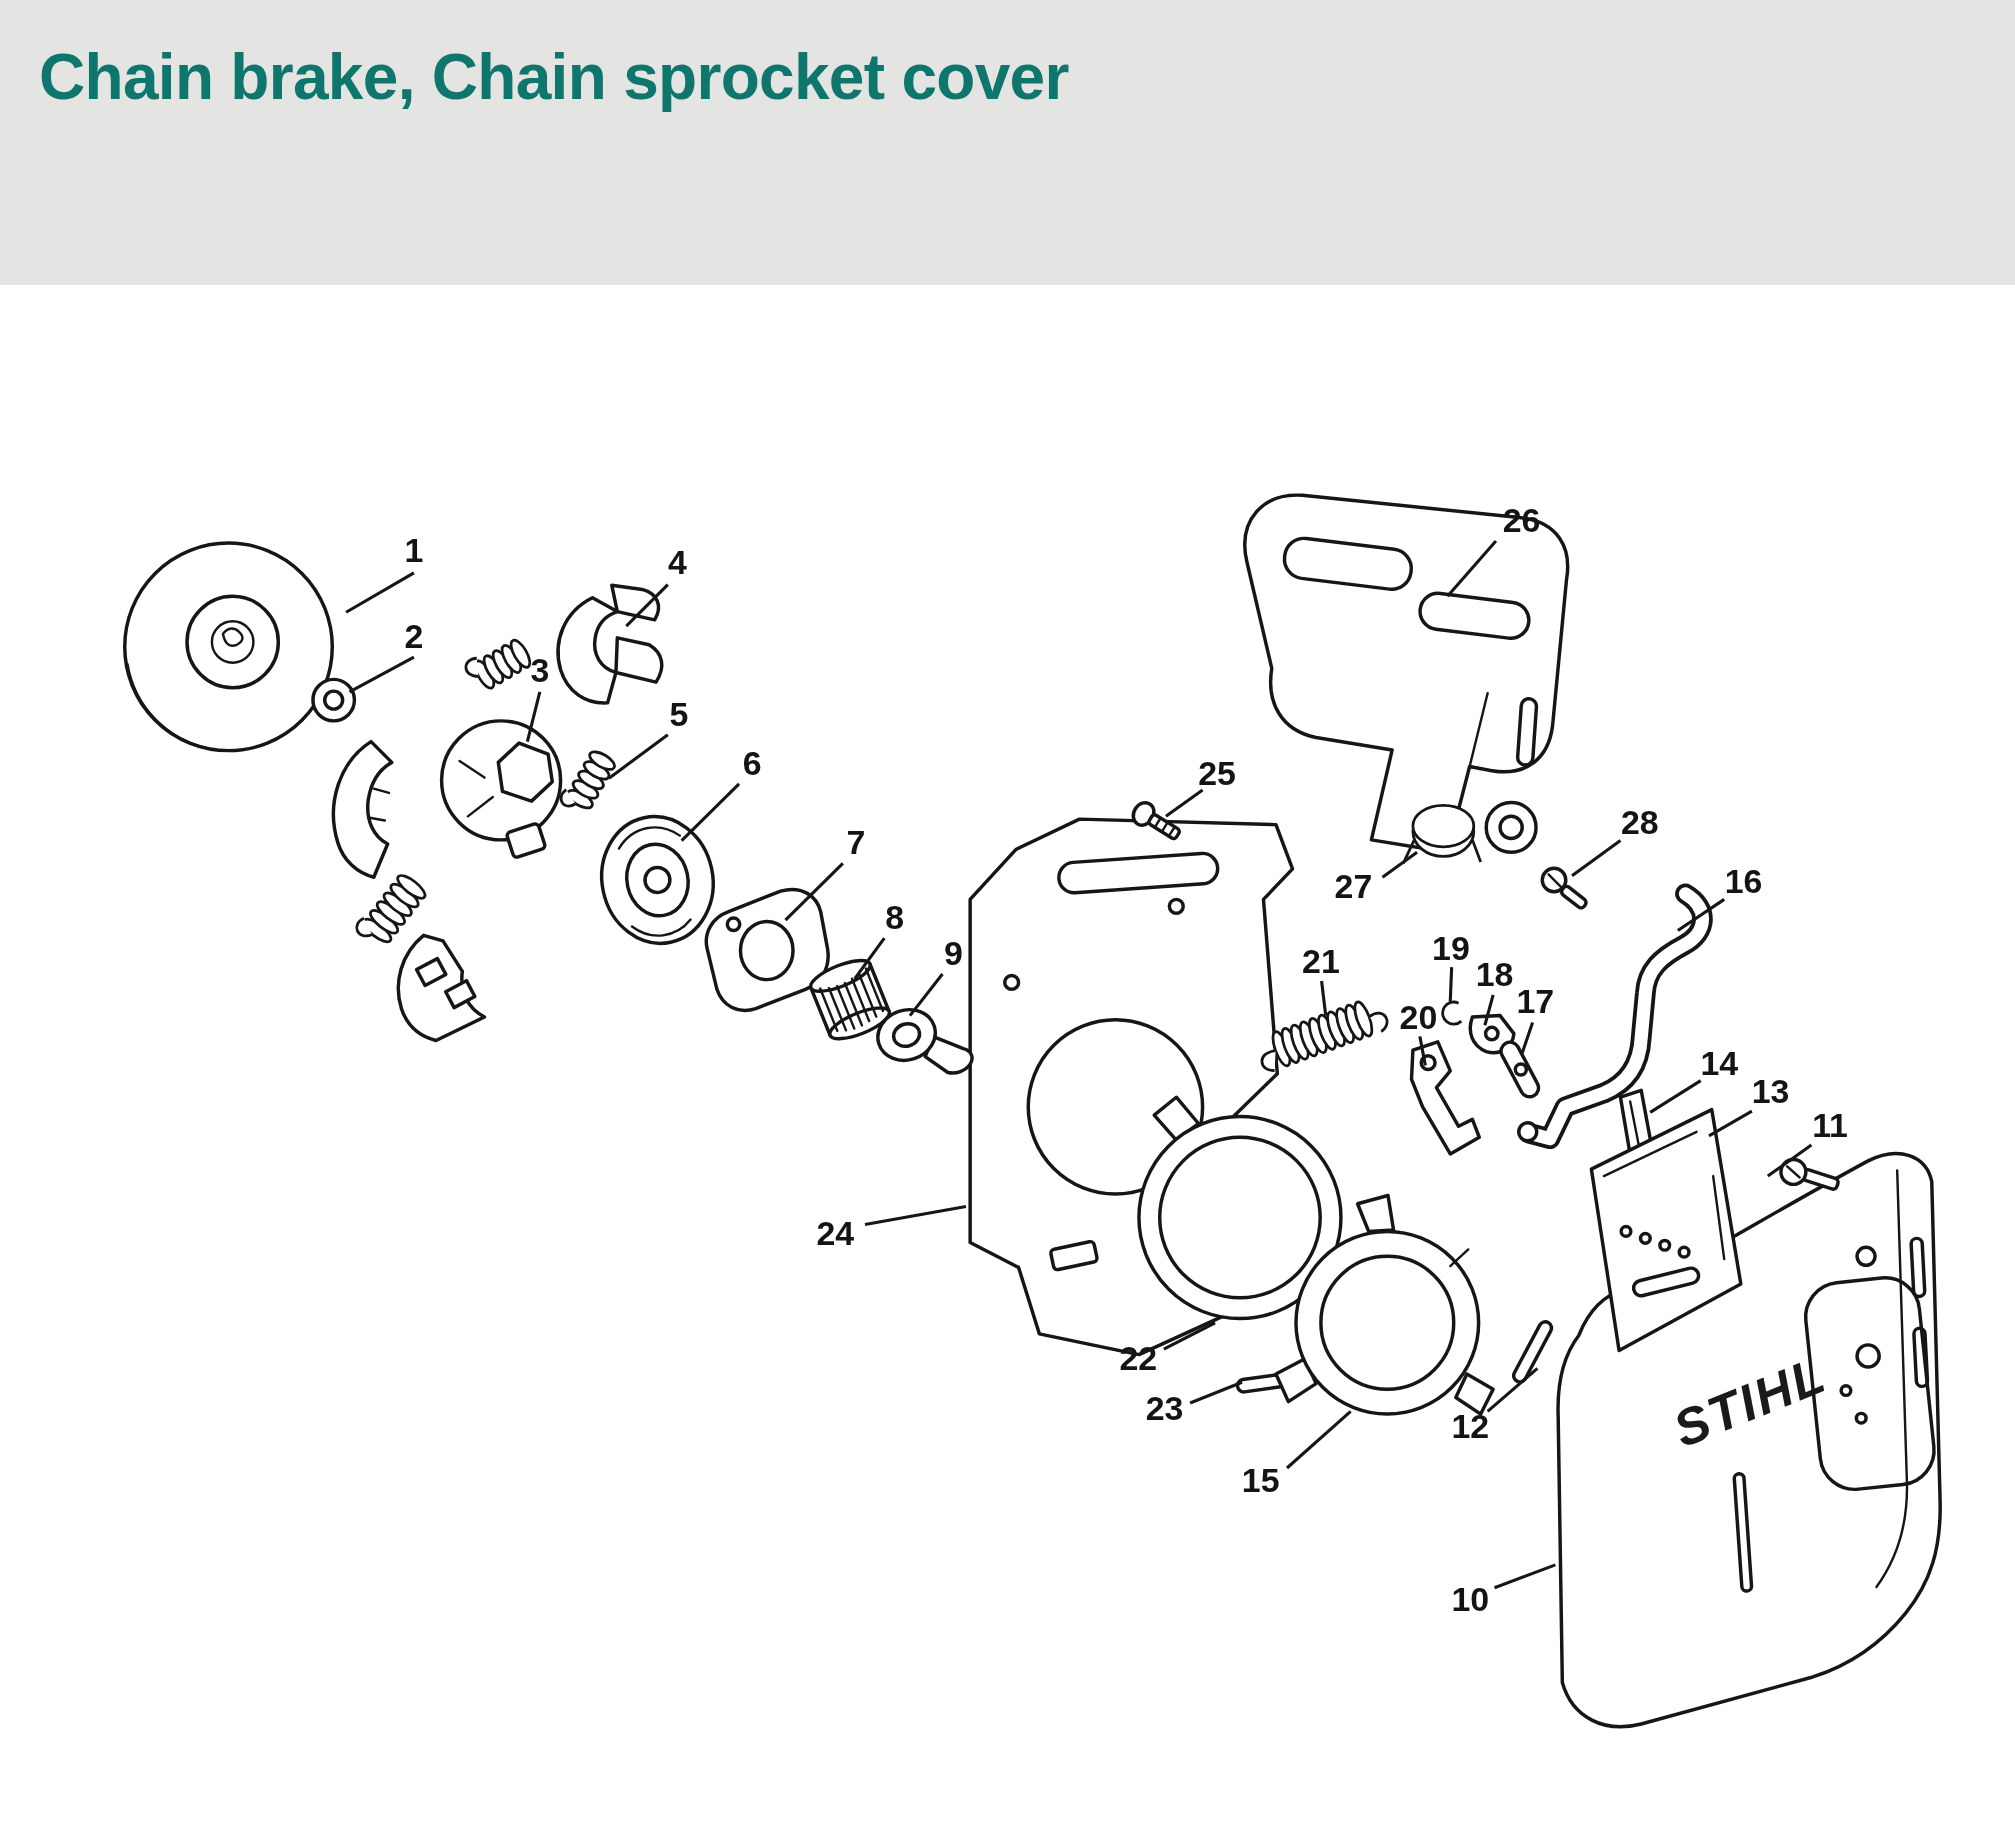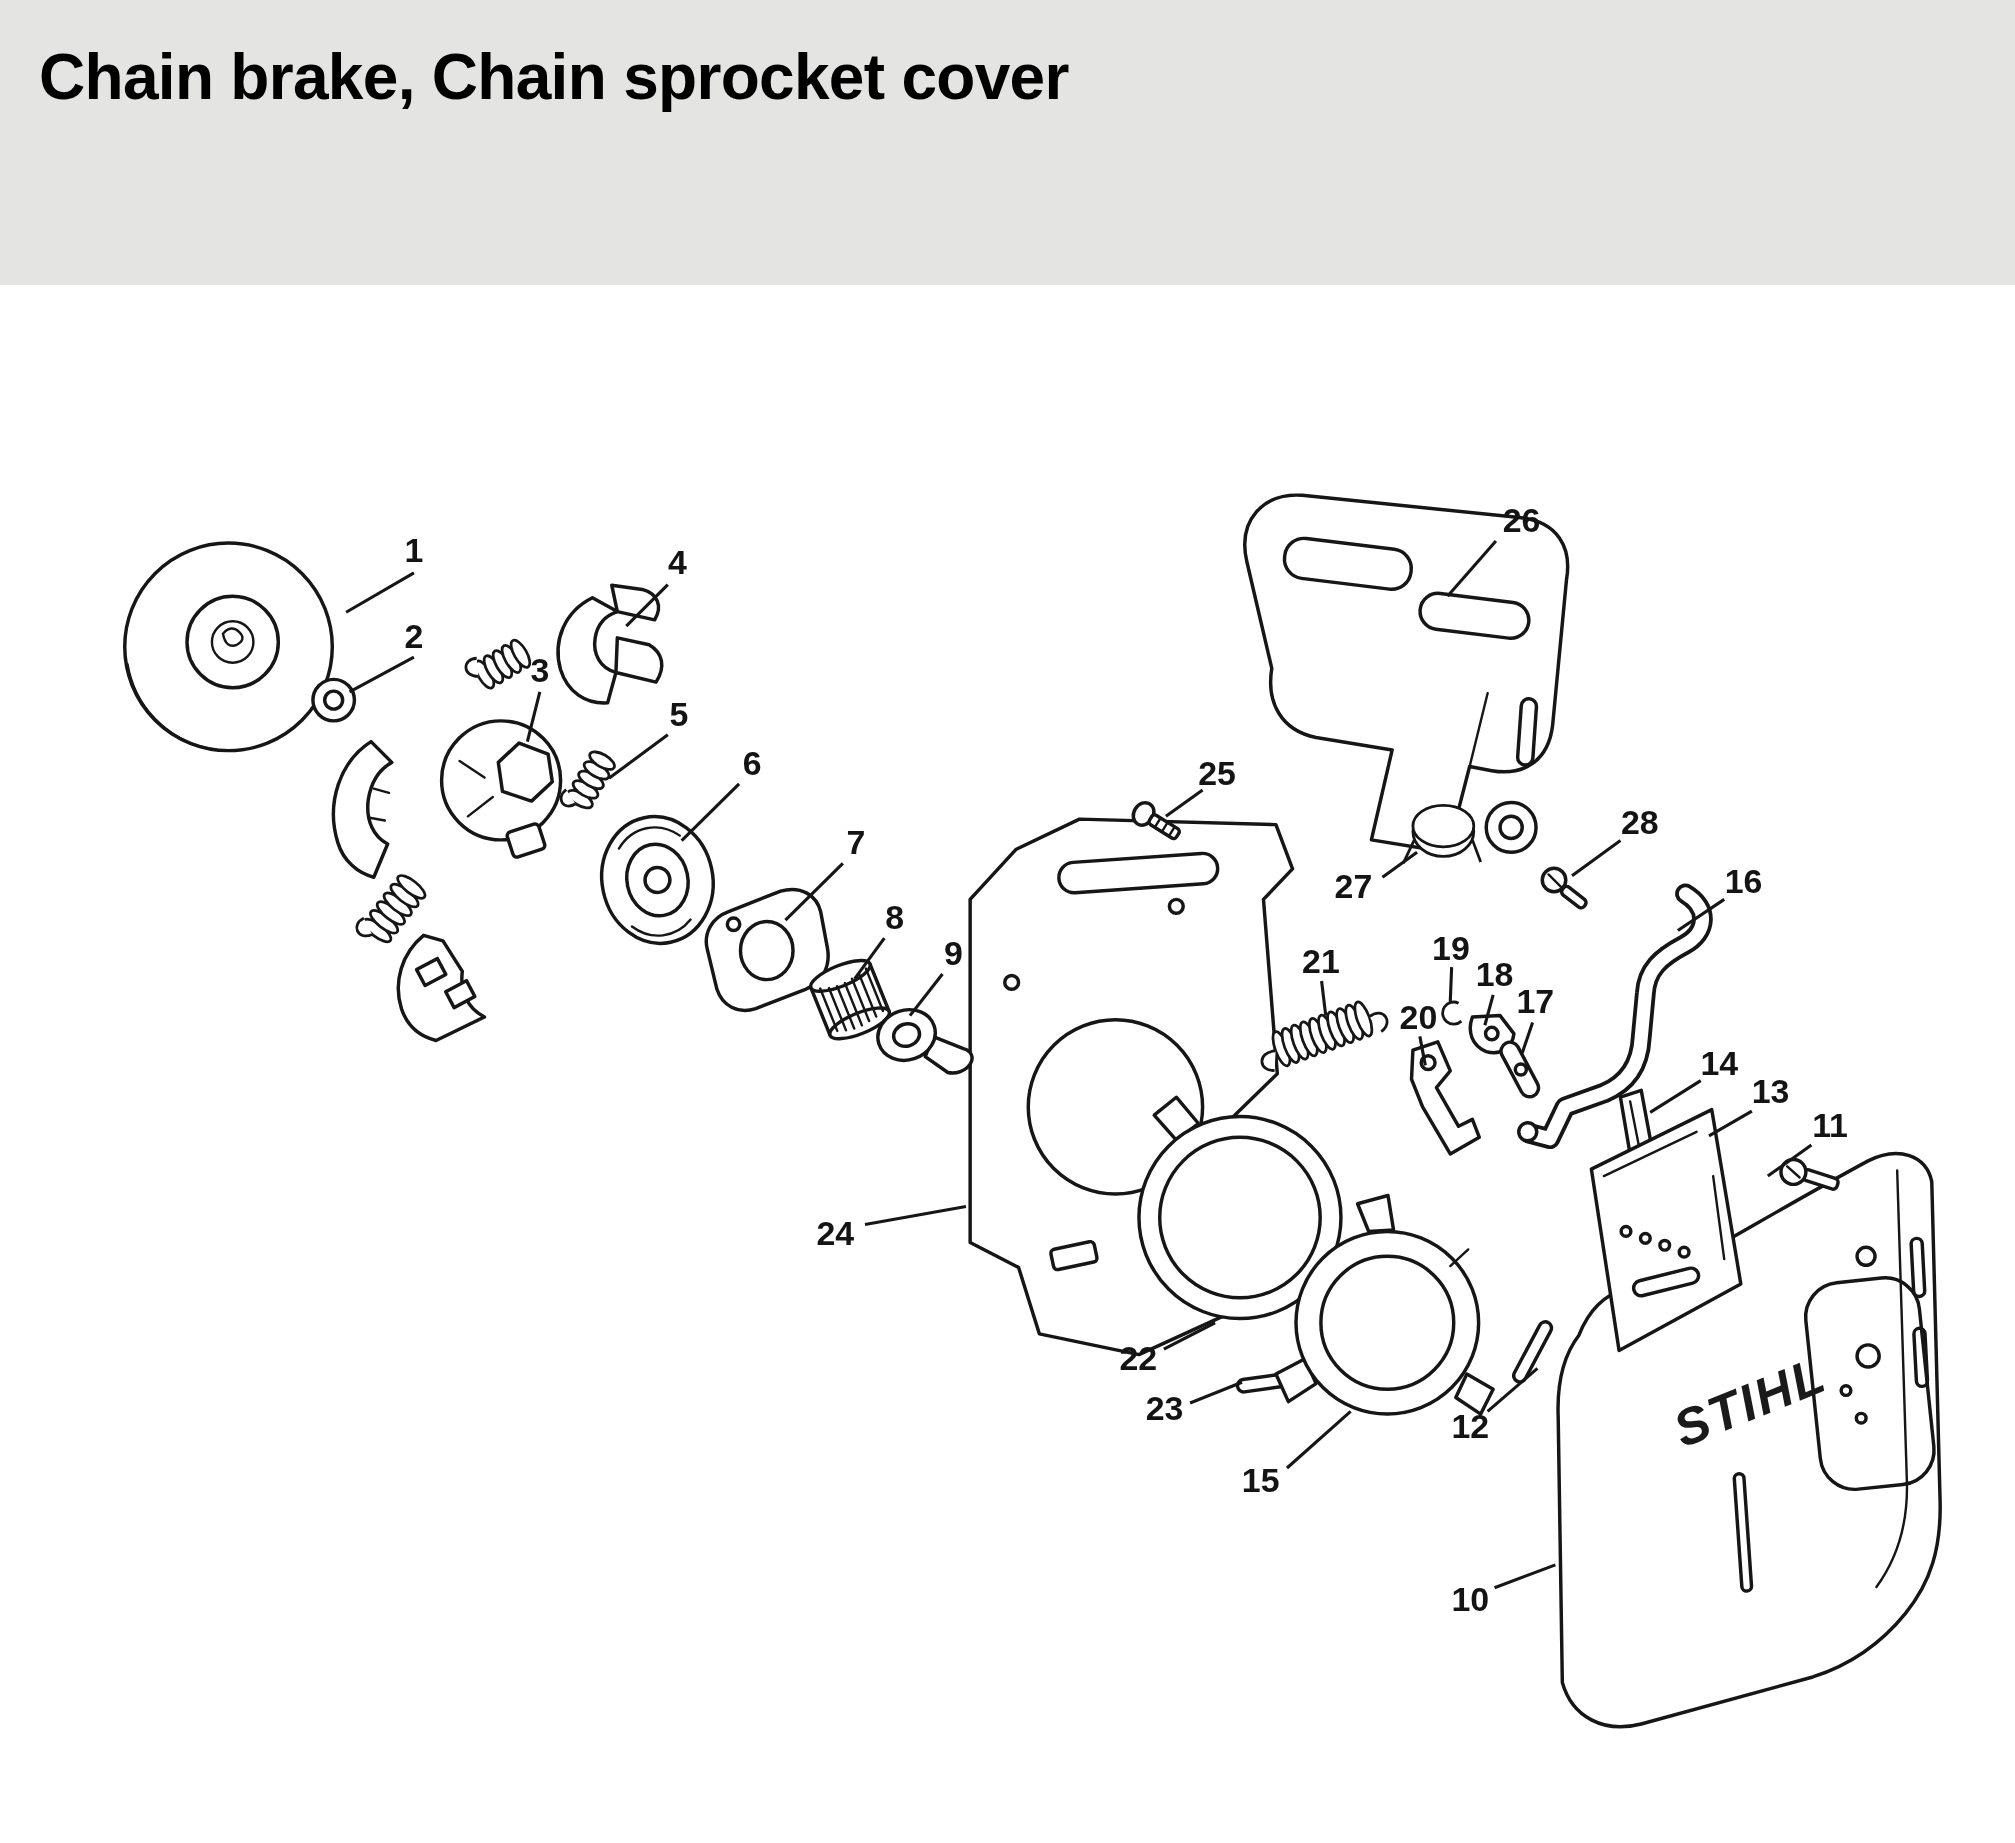--- a/index.html
+++ b/index.html
@@ -14,21 +14,21 @@
     position: absolute; top: 0; left: 0;
     width: 2015px; height: 285px;
     background: #e4e4e2;
   }
   .header h1 {
     margin: 0;
     padding: 40px 0 0 39px;
     font-size: 64px;
     font-weight: bold;
     letter-spacing: -0.7px;
-    color: #000000;
+    color: #0f766e;
   }
   svg.diagram { position: absolute; top: 0; left: 0; }
   .p    { fill: #ffffff; stroke: #161616; stroke-width: 5; stroke-linejoin: round; stroke-linecap: round; }
   .pn   { fill: none; stroke: #161616; stroke-width: 5; stroke-linejoin: round; stroke-linecap: round; }
   .thin { fill: none; stroke: #161616; stroke-width: 3.5; stroke-linecap: round; }
   .coil { fill: #ffffff; stroke: #161616; stroke-width: 4; }
   .lead { stroke: #161616; stroke-width: 4.5; }
   .band-o { fill: none; stroke: #161616; stroke-width: 30; stroke-linecap: round; stroke-linejoin: round; }
   .band-i { fill: none; stroke: #ffffff; stroke-width: 19; stroke-linecap: round; stroke-linejoin: round; }
   .callout {

